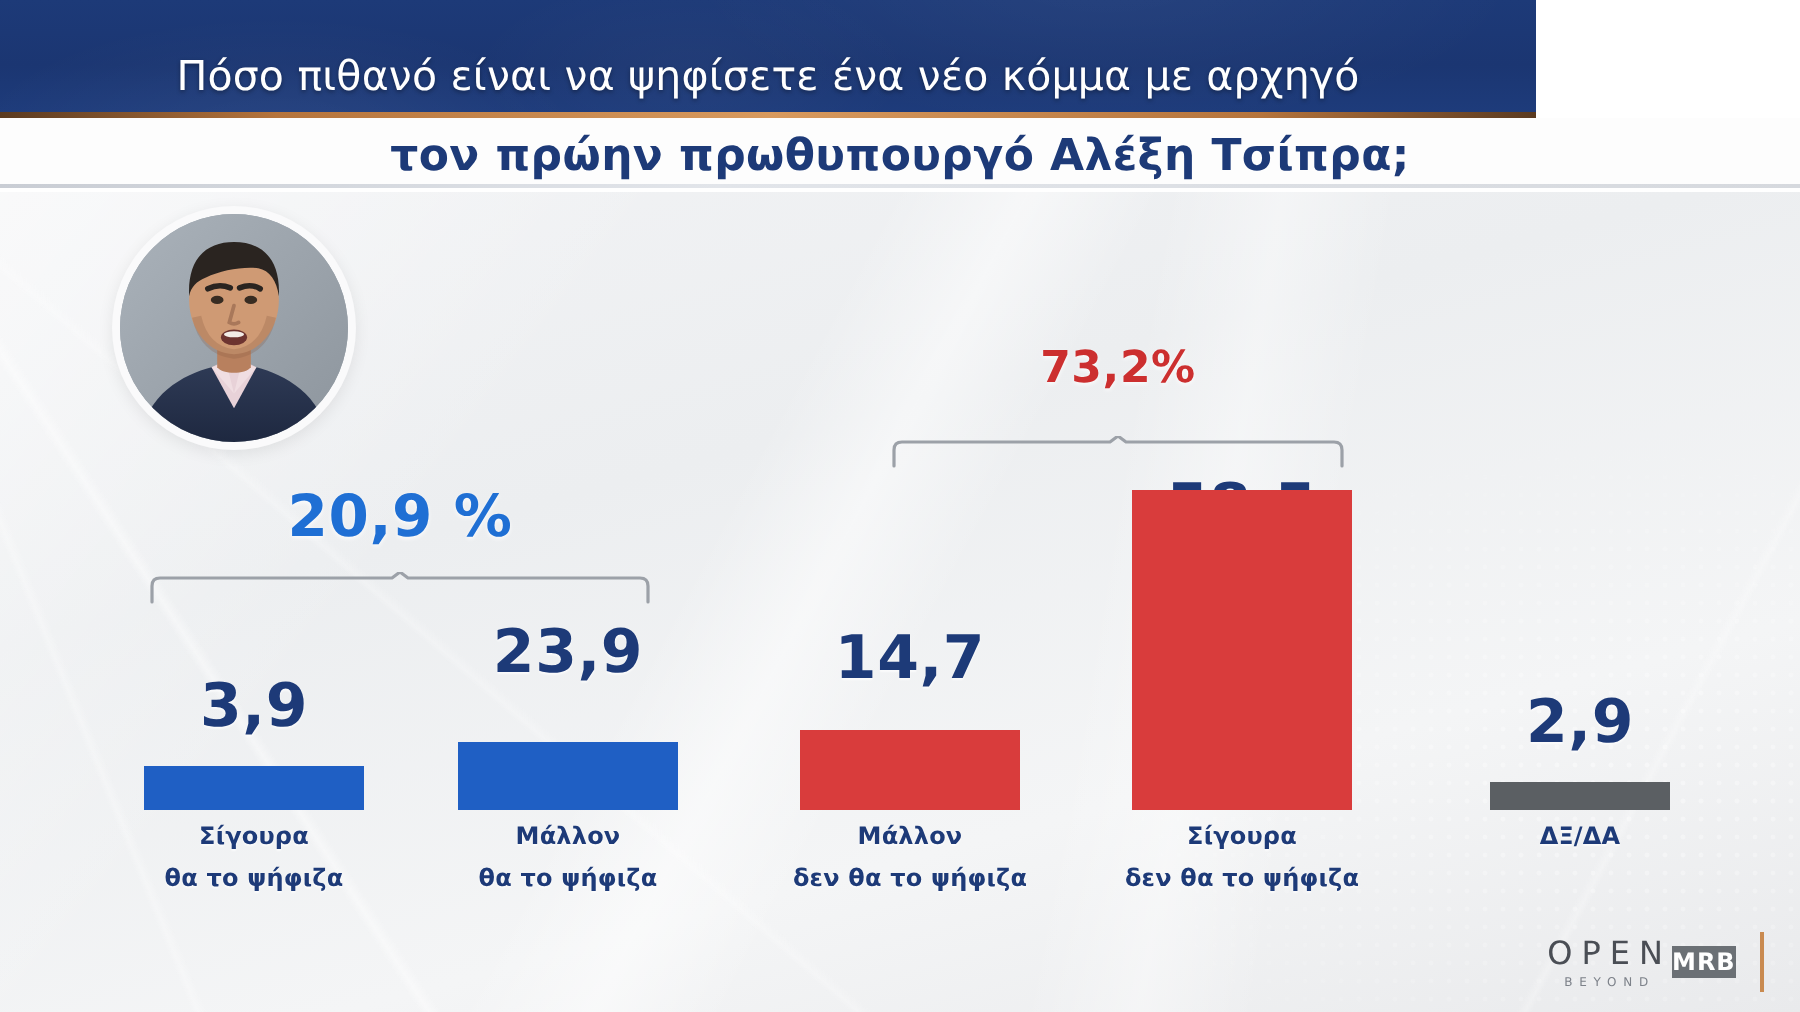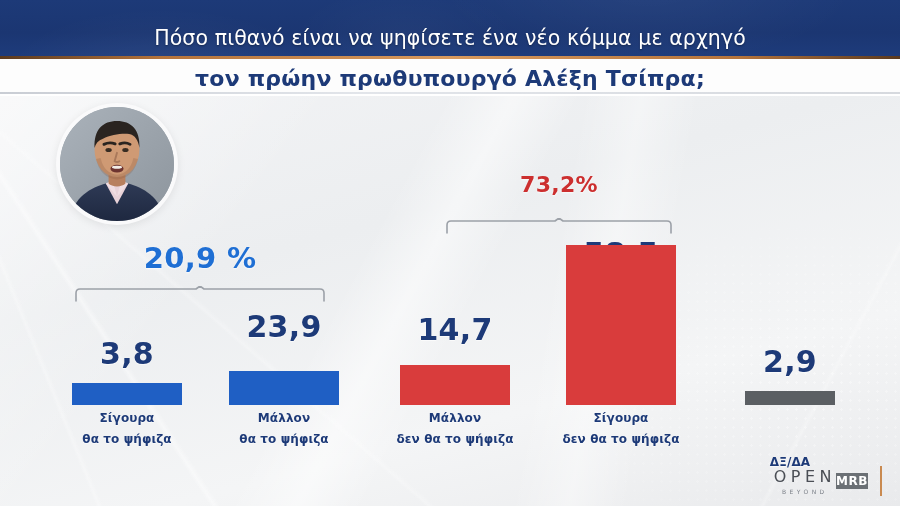--- a/index.html
+++ b/index.html
@@ -5,21 +5,21 @@
   * { margin:0; padding:0; box-sizing:border-box; }
   html,body { width:900px; height:506px; overflow:hidden; }
   body {
     font-family:"DejaVu Sans", sans-serif;
     background:#ffffff;
     position:relative;
   }
 
   
   .header{
-    position:absolute; left:0; top:0; width:900px; height:59px;
+    position:absolute; left:0; top:0; width:768px; height:59px;
     background:linear-gradient(180deg,#1d3a78 0%, #1b3672 55%, #1e3c7c 100%);
     overflow:hidden;
     text-decoration:underline;
   }
   .header::after{
     content:""; position:absolute; left:0; right:0; bottom:0; height:3px;
     background:linear-gradient(90deg,#5a3a20 0%, #b5743c 18%, #d89a5e 50%, #b5743c 82%, #5a3a20 100%);
   }
   .header-texture{
     position:absolute; inset:0;
@@ -202,21 +202,21 @@
   <div class="bracket" style="left:445px; top:122px;">
     <svg width="228" height="16" viewBox="0 0 228 16">
       <path d="M2 15 L2 7 Q2 3 6 3 L110 3 L114 0 L118 3 L222 3 Q226 3 226 7 L226 15" fill="none" stroke="#9ca1a8" stroke-width="1.6" stroke-linecap="round" stroke-linejoin="round"></path>
     </svg>
   </div>
   <div class="grouplabel" style="left:445px; top:76px; width:228px; font-size:22px; color:#cc2f2f;">
     <span>73,2%</span>
   </div>
 
   <div style="position:absolute; left:72px; top:0; width:110px; height:410px;">
-    <div class="val" style="top:240px;">3,8</div>
+    <div class="val" style="top:240px;">3,9</div>
     <div class="bar bar-blue" style="left:0; width:110px; height:22px; bottom:101px;"></div>
     <div class="cat" style="top:315px;">Σίγουρα</div>
     <div class="cat" style="top:336px;">θα το ψήφιζα</div>
   </div>
 
   <div style="position:absolute; left:229px; top:0; width:110px; height:410px;">
     <div class="val" style="top:213px;">23,9</div>
     <div class="bar bar-blue" style="left:0; width:110px; height:34px; bottom:101px;"></div>
     <div class="cat" style="top:315px;">Μάλλον</div>
     <div class="cat" style="top:336px;">θα το ψήφιζα</div>
@@ -232,21 +232,21 @@
   <div style="position:absolute; left:566px; top:0; width:110px; height:410px;">
     <div class="val" style="top:140px;">58,5</div>
     <div class="bar bar-red" style="left:0; width:110px; height:160px; bottom:101px;"></div>
     <div class="cat" style="top:315px;">Σίγουρα</div>
     <div class="cat" style="top:336px;">δεν θα το ψήφιζα</div>
   </div>
 
   <div style="position:absolute; left:745px; top:0; width:90px; height:410px;">
     <div class="val" style="top:248px;">2,9</div>
     <div class="bar bar-gray" style="left:0; width:90px; height:14px; bottom:101px;"></div>
-    <div class="cat" style="top:315px;margin-top:44px;">ΔΞ/ΔΑ</div>
+    <div class="cat" style="top:315px;">ΔΞ/ΔΑ</div>
   </div>
 
   <div class="logos">
     <div class="open-logo">
       <div class="open-word">OPEN</div>
       <div class="open-sub">BEYOND</div>
     </div>
     <div class="mrb-logo">
       <div class="mrb-bar"></div>
       <div class="mrb-bar2"></div>

